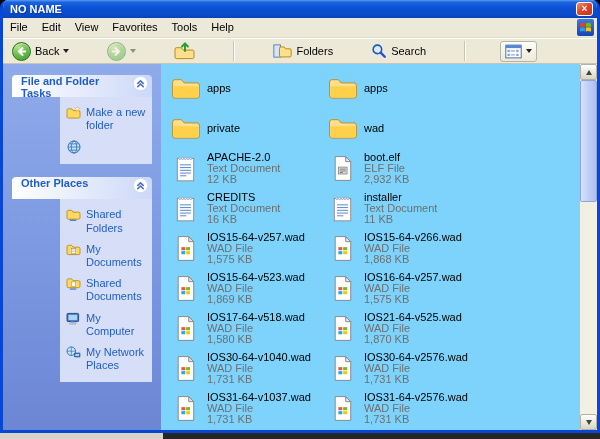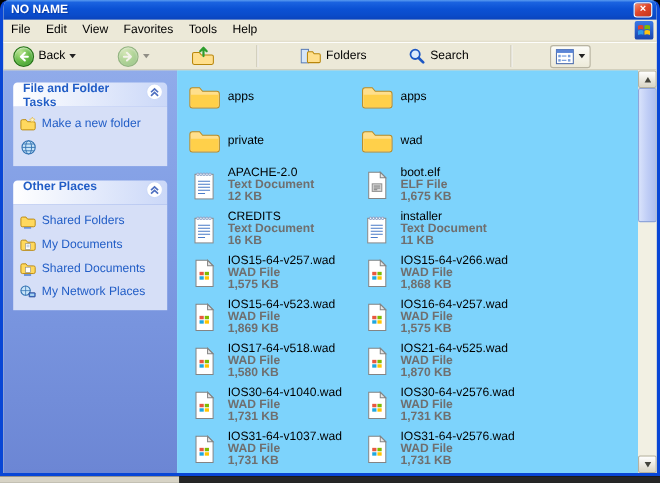--- a/index.html
+++ b/index.html
@@ -37,32 +37,32 @@
   .icsp{display:inline-flex;align-items:center;justify-content:center;}
   .main{flex:1;display:flex;min-height:0;}
   #sidebar{width:158px;flex:0 0 158px;overflow:hidden;padding:11px 9px 0;
       background:linear-gradient(180deg,#90ABEA 0%,#7E9BE3 45%,#6C86D4 100%);}
   .panel{margin-bottom:13px;}
   .panel-header{height:22px;display:flex;align-items:flex-start;justify-content:space-between;
       padding:0 3px 0 9px;border-radius:4px 4px 0 0;cursor:pointer;
       background:linear-gradient(90deg,#FFFFFF 0%,#CBD8F8 100%);}
   .panel.collapsed .panel-header{border-radius:4px;}
   .panel-title{color:#215DC6;font-weight:bold;}
-  .panel-body{background:#D6DFF7;padding:9px 6px 2px;}
+  .panel-body{background:#D6DFF7;padding:9px 6px 2px;margin-left:48px;}
   .task-link{display:flex;align-items:flex-start;gap:5px;margin-bottom:8px;cursor:pointer;}
   .task-link .icsp{flex:0 0 15px;}
   .task-label{color:#215DC6;line-height:1.2;}
   .content{flex:1;background:#7dd3fc;position:relative;overflow:hidden;}
   #file-grid{position:absolute;left:9px;top:4px;display:grid;
       grid-template-columns:157px 163px;grid-auto-rows:40px;}
   .file-item{display:flex;align-items:center;gap:6px;cursor:pointer;overflow:hidden;}
   .icbox{width:31px;flex:0 0 31px;display:flex;justify-content:center;align-items:center;}
   .file-text{display:flex;flex-direction:column;line-height:11px;}
   .file-name{color:#000;white-space:nowrap;}
-  .file-meta{color:#6F6F6F;white-space:nowrap;font-weight:bold;}
+  .file-meta{color:#6F6F6F;white-space:nowrap;}
   .scrollbar{width:17px;flex:0 0 17px;background:#F2F0E3;display:flex;flex-direction:column;}
   .sb-btn{height:16px;flex:0 0 16px;border:1px solid #B5B1A0;border-radius:2px;cursor:pointer;
       background:linear-gradient(180deg,#FFFFFF,#D9D5C5);display:flex;align-items:center;justify-content:center;}
   .tri-up{width:0;height:0;border-left:3.5px solid transparent;border-right:3.5px solid transparent;border-bottom:5px solid #44443C;}
   .tri-down{width:0;height:0;border-left:3.5px solid transparent;border-right:3.5px solid transparent;border-top:5px solid #44443C;}
   .sb-track{flex:1;position:relative;}
   .sb-thumb{position:absolute;left:0;right:0;top:0;height:122px;border:1px solid #8FA5DA;border-radius:2px;
       background:linear-gradient(90deg,#D8E2FB 0%,#C0CEF6 50%,#AEBEEF 100%);cursor:grab;}
   #below-left{position:absolute;left:0;top:433px;width:163px;height:6px;background:#D7D3C5;}
   #below-right{position:absolute;left:163px;top:433px;right:0;height:6px;background:#262626;}
@@ -229,20 +229,31 @@
                   <path d="M1 3.5 Q1 2 2.5 2 H6 L7.5 4 H13.5 Q15 4 15 5.5 V10 Q15 11.5 13.5 11.5 H2.5 Q1 11.5 1 10 Z" fill="#FFD95E" stroke="#B8860B" stroke-width="0.9"></path>
                   <rect x="5.6" y="5.3" width="4.8" height="5" fill="#FFFFFF" stroke="#8A8A8A" stroke-width="0.6"></rect>
                   <path d="M4 13 H11" stroke="#4E7FD0" stroke-width="1.4"></path>
                 </svg>
               </span>
               <span class="task-label">Shared Documents</span>
             </div>
             <div class="task-link">
               <span class="icsp">
                 <svg width="15" height="13" viewBox="0 0 16 14">
+                  <rect x="1" y="1.5" width="12.5" height="8.8" rx="1" fill="#4A78CF" stroke="#23448C"></rect>
+                  <rect x="2.6" y="3.1" width="9.3" height="5.6" fill="#A9D6F2"></rect>
+                  <rect x="5.4" y="10.3" width="3.8" height="1.4" fill="#9AA5B8"></rect>
+                  <rect x="3.8" y="11.7" width="7" height="1.5" rx="0.5" fill="#C9D0DB" stroke="#8B94A5" stroke-width="0.5"></rect>
+                </svg>
+              </span>
+              <span class="task-label">My Computer</span>
+            </div>
+            <div class="task-link">
+              <span class="icsp">
+                <svg width="15" height="13" viewBox="0 0 16 14">
                   <circle cx="5.6" cy="5.6" r="4.6" fill="#C8E4F8" stroke="#2E6FB0"></circle>
                   <path d="M1 5.6 H10.2 M5.6 1 V10.2" stroke="#2E6FB0" stroke-width="0.7"></path>
                   <rect x="9" y="7.6" width="6" height="4.2" rx="0.6" fill="#4A78CF" stroke="#23448C" stroke-width="0.7"></rect>
                   <rect x="10" y="8.6" width="4" height="2.2" fill="#A9D6F2"></rect>
                 </svg>
               </span>
               <span class="task-label">My Network Places</span>
             </div>
           </div>
         </div>
@@ -318,21 +329,21 @@
               <svg width="21" height="27" viewBox="0 0 23 29">
                 <path d="M3.5 1.5 H15 L20.5 7 V27.5 H3.5 Z" fill="#FFFFFF" stroke="#848484"></path>
                 <path d="M15 1.5 V7 H20.5 Z" fill="#E6E6E6" stroke="#848484"></path>
                 <rect x="7" y="13" width="9.5" height="7.5" fill="#DCDCDC" stroke="#8E8E8E"></rect>
                 <path d="M8.5 15.2 H15 M8.5 17.2 H15 M8.5 18.9 H12" stroke="#6E6E6E" stroke-width="0.9" fill="none"></path>
               </svg>
             </span>
             <div class="file-text">
               <div class="file-name">boot.elf</div>
               <div class="file-meta">ELF File</div>
-              <div class="file-meta">1,675 KB</div>
+              <div class="file-meta">2,932 KB</div>
             </div>
           </div>
           <div class="file-item">
             <span class="icbox">
               <svg width="21" height="27" viewBox="0 0 23 29">
                 <rect x="2.5" y="3.5" width="18" height="24.5" fill="#FFFFFF" stroke="#8A8A8A"></rect>
                 <g fill="#FFFFFF" stroke="#8FA4C8">
                   <circle cx="5.4" cy="3.5" r="1.2"></circle>
                   <circle cx="8.4" cy="3.5" r="1.2"></circle>
                   <circle cx="11.4" cy="3.5" r="1.2"></circle>

